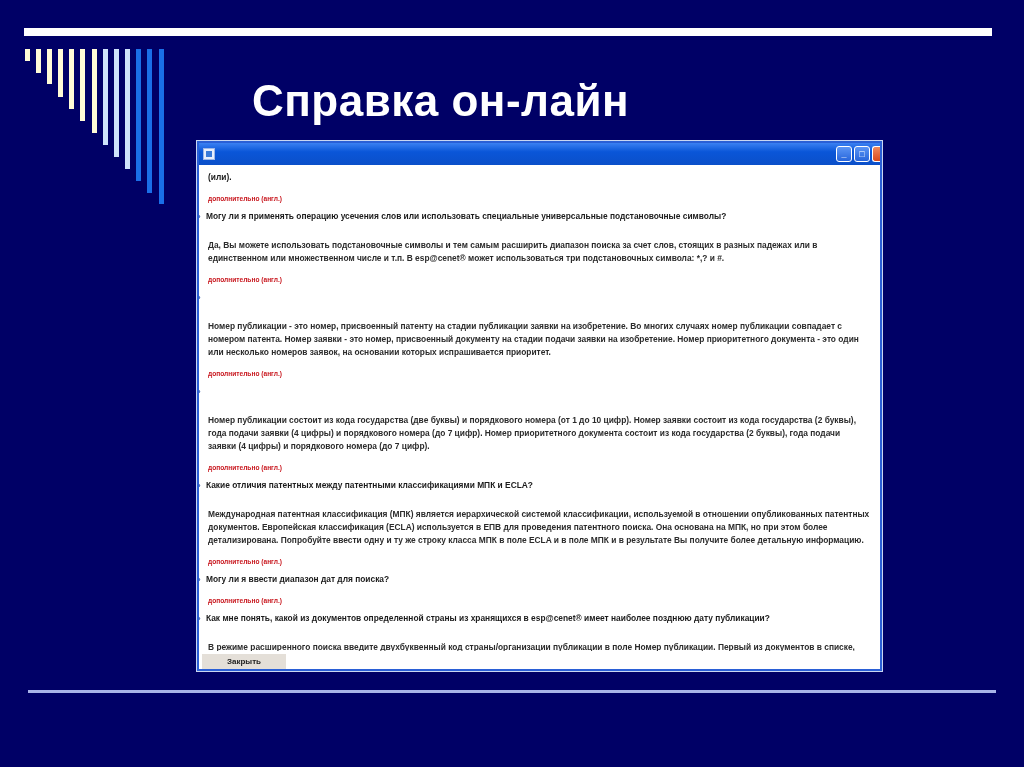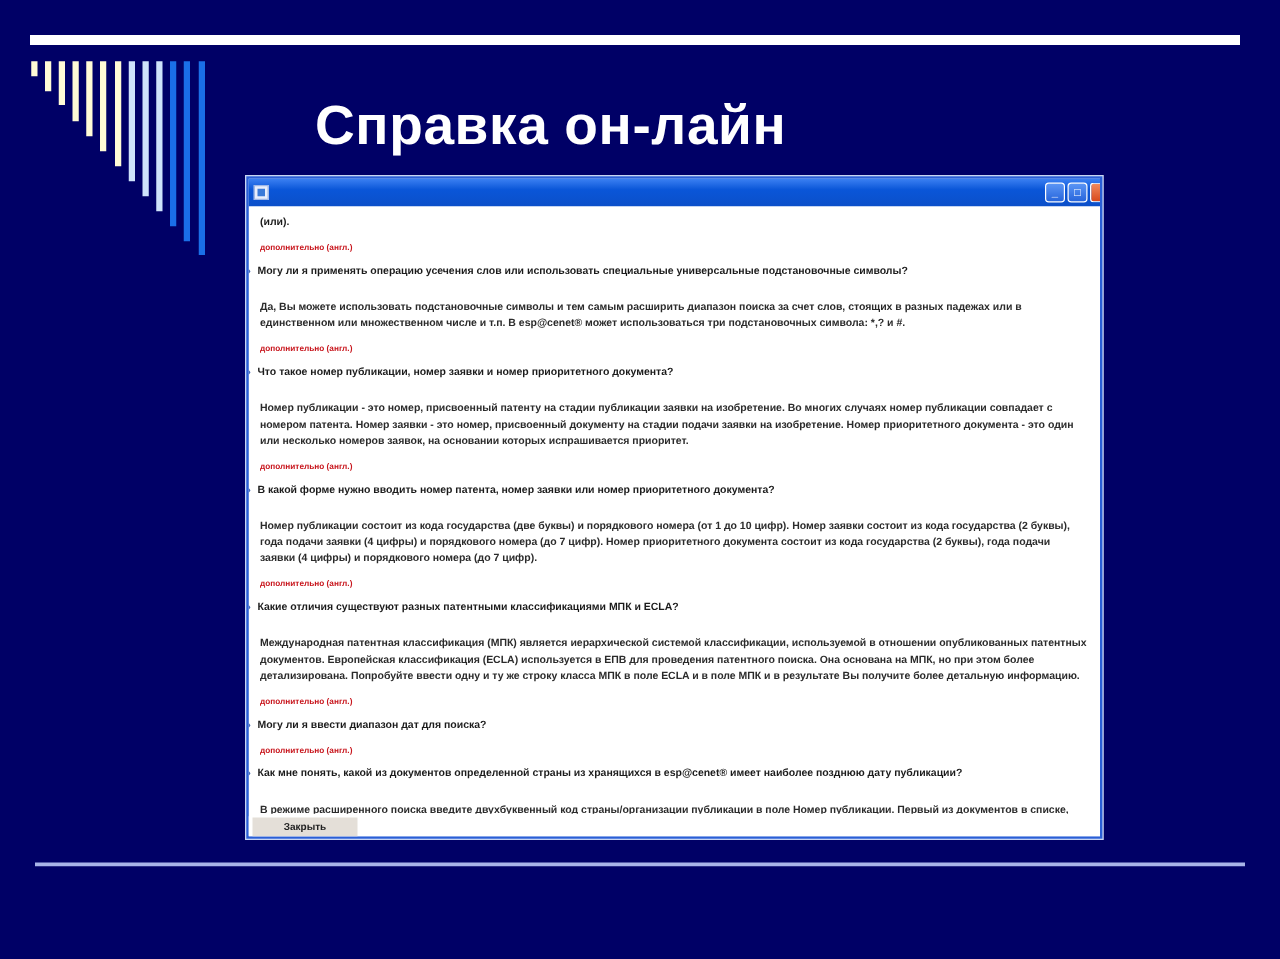--- a/index.html
+++ b/index.html
@@ -112,33 +112,31 @@
     <div class="cut-line">(или).</div>
     <span class="more-link">дополнительно (англ.)</span>
   <div class="question">
         <span class="q-arrow">›</span>
         <span>Могу ли я применять операцию усечения слов или использовать специальные универсальные подстановочные символы?</span>
       </div>
       <div class="answer">Да, Вы можете использовать подстановочные символы и тем самым расширить диапазон поиска за счет слов, стоящих в разных падежах или в единственном или множественном числе и т.п. В esp@cenet® может использоваться три подстановочных символа: *,? и #.</div>
       <span class="more-link">дополнительно (англ.)</span>
       <div class="question">
         <span class="q-arrow">›</span>
-        <span>Что такое номер публикации, номер заявки и номер приоритетного документа?</span>
       </div>
       <div class="answer">Номер публикации - это номер, присвоенный патенту на стадии публикации заявки на изобретение. Во многих случаях номер публикации совпадает с номером патента. Номер заявки - это номер, присвоенный документу на стадии подачи заявки на изобретение. Номер приоритетного документа - это один или несколько номеров заявок, на основании которых испрашивается приоритет.</div>
       <span class="more-link">дополнительно (англ.)</span>
       <div class="question">
         <span class="q-arrow">›</span>
-        <span>В какой форме нужно вводить номер патента, номер заявки или номер приоритетного документа?</span>
       </div>
       <div class="answer">Номер публикации состоит из кода государства (две буквы) и порядкового номера (от 1 до 10 цифр). Номер заявки состоит из кода государства (2 буквы), года подачи заявки (4 цифры) и порядкового номера (до 7 цифр). Номер приоритетного документа состоит из кода государства (2 буквы), года подачи заявки (4 цифры) и порядкового номера (до 7 цифр).</div>
       <span class="more-link">дополнительно (англ.)</span>
       <div class="question">
         <span class="q-arrow">›</span>
-        <span>Какие отличия существуют разных патентными классификациями МПК и ECLA?</span>
+        <span>Какие отличия патентных между патентными классификациями МПК и ECLA?</span>
       </div>
       <div class="answer">Международная патентная классификация (МПК) является иерархической системой классификации, используемой в отношении опубликованных патентных документов. Европейская классификация (ECLA) используется в ЕПВ для проведения патентного поиска. Она основана на МПК, но при этом более детализирована. Попробуйте ввести одну и ту же строку класса МПК в поле ECLA и в поле МПК и в результате Вы получите более детальную информацию.</div>
       <span class="more-link">дополнительно (англ.)</span>
       <div class="question">
         <span class="q-arrow">›</span>
         <span>Могу ли я ввести диапазон дат для поиска?</span>
       </div>
       <span class="more-link">дополнительно (англ.)</span>
       <div class="question">
         <span class="q-arrow">›</span>

